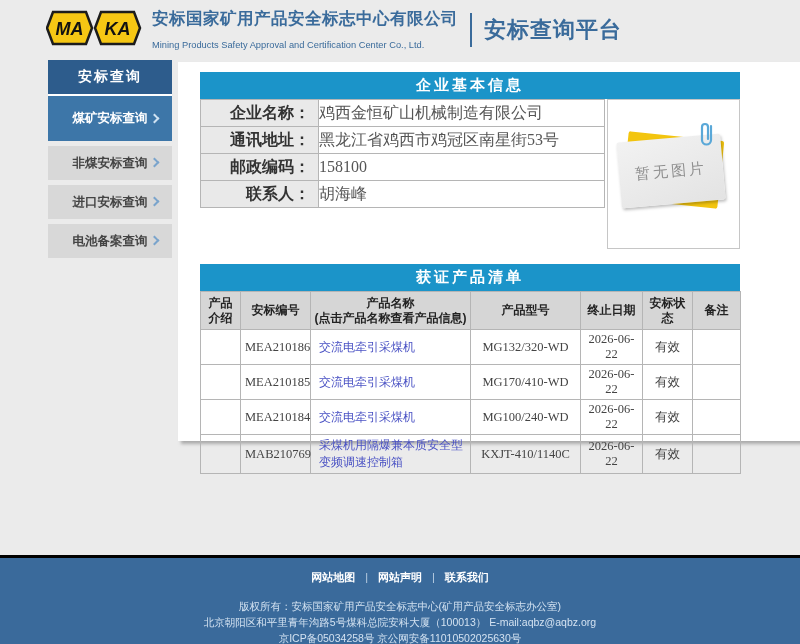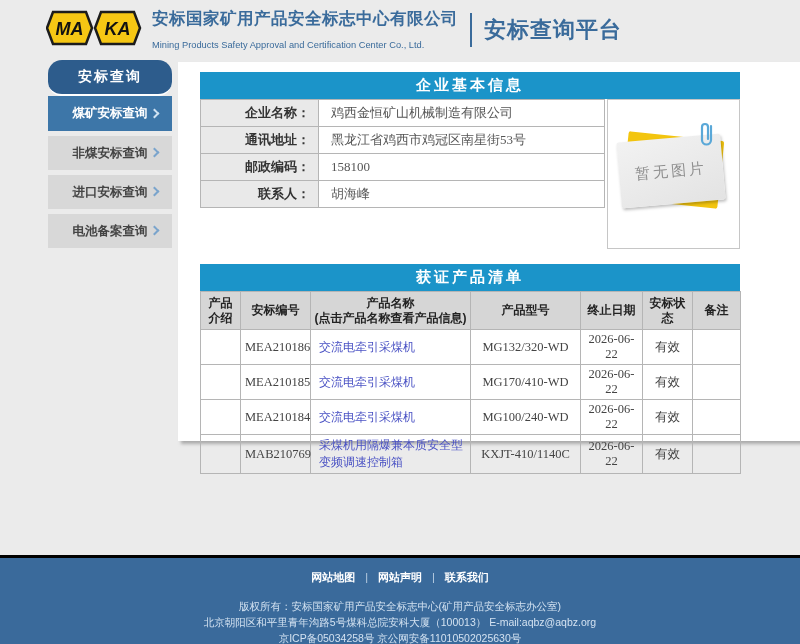--- a/index.html
+++ b/index.html
@@ -22,28 +22,27 @@
   .org-en { color:#3a6b9b; font-size:9.3px; font-weight:normal; line-height:12px; }
   .header-divider { width:2px; height:34px; background:#3a6b9b; margin:0 12px 0 12px; }
   .platform-title { color:#3a6b9b; font-size:22px; font-weight:bold; letter-spacing:1px; }
 
   
   .sidebar { position:absolute; left:48px; top:60px; width:124px; }
   .sidebar-title {
     height:36px; background:#2d5c8c; color:#fff; font-size:14px; font-weight:bold;
     display:flex; align-items:center; justify-content:center; letter-spacing:2px;
     border-bottom:2px solid #fff;
-    border-radius:14px;
   }
   .side-item {
     position:relative; height:34px; background:#d8d8d8; margin-top:5px;
     display:flex; align-items:center; justify-content:center;
     font-size:12.5px; font-weight:bold; color:#444; cursor:pointer;
   }
-  .side-item.active { height:35px; margin-top:0; background:#3d76a8; color:#fff;text-align:right; }
+  .side-item.active { height:45px; margin-top:0; background:#3d76a8; color:#fff;text-align:right; }
   .chev {
     position:absolute; right:14px; top:50%;
     width:7px; height:7px; border-top:2px solid #7aa4cc; border-right:2px solid #7aa4cc;
     transform:translateY(-58%) rotate(45deg);
   }
   .side-item.active .chev { border-color:#cfe2f2; }
 
   
   .panel {
     position:absolute; left:178px; top:62px; width:698px; height:379px;
@@ -52,26 +51,26 @@
   }
   .section-header {
     width:540px; height:27px; background:#1b94c9; color:#fff;
     font-size:15px; font-weight:bold; letter-spacing:3px;
     display:flex; align-items:center; justify-content:center;
   }
   .ent-body { display:flex; width:540px; align-items:flex-start; }
 
   table { border-collapse:collapse; }
   .ent-table { width:405px; table-layout:fixed; }
-  .ent-table td { border:1px solid #b5b5b5; height:27px; font-size:13px; }
+  .ent-table td { border:1px solid #b5b5b5; height:27px; font-size:16px; }
   .ent-label {
     width:118px; background:#e9e9e9; color:#333; font-weight:bold;
     text-align:right; padding-right:8px;
   }
-  .ent-value { color:#555; padding-left:12px; font-family:"Liberation Serif", serif; font-size:13px; }
+  .ent-value { color:#555; font-family:"Liberation Serif", serif; font-size:13px; }
 
   .img-box {
     width:133px; height:150px; margin-left:2px; border:1px solid #c6c6c6;
     position:relative; background:#fff;
   }
   .noimg-wrap { position:absolute; left:11px; top:32px; width:110px; height:78px; }
   .noimg-back {
     position:absolute; left:6px; top:4px; width:96px; height:68px;
     background:#f3c50f; transform:rotate(6deg); border-radius:2px;
   }

